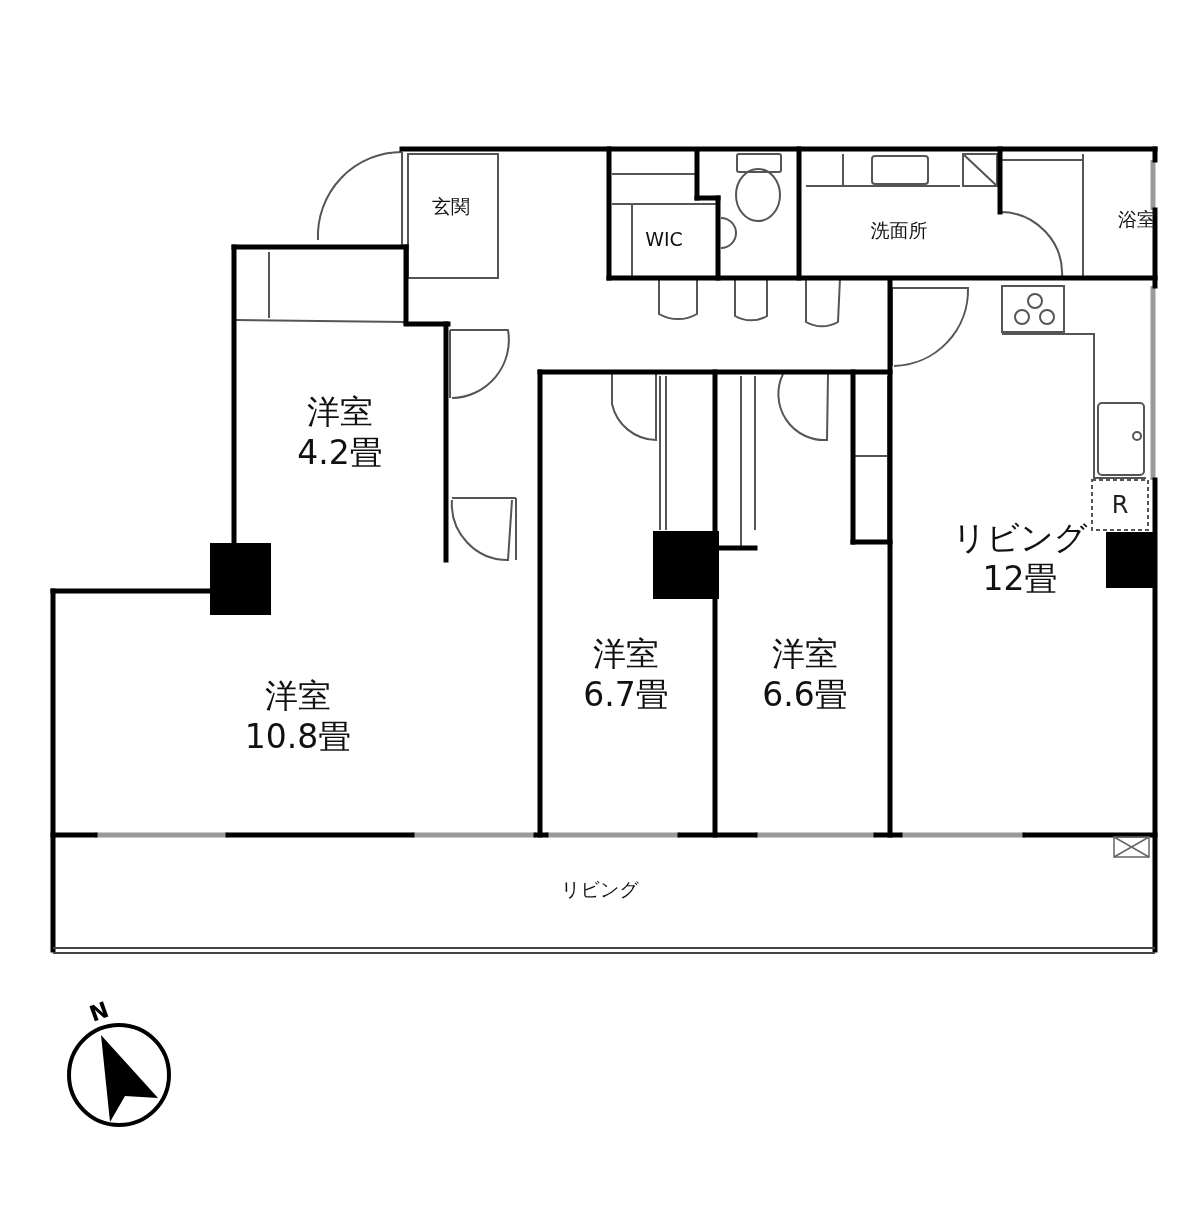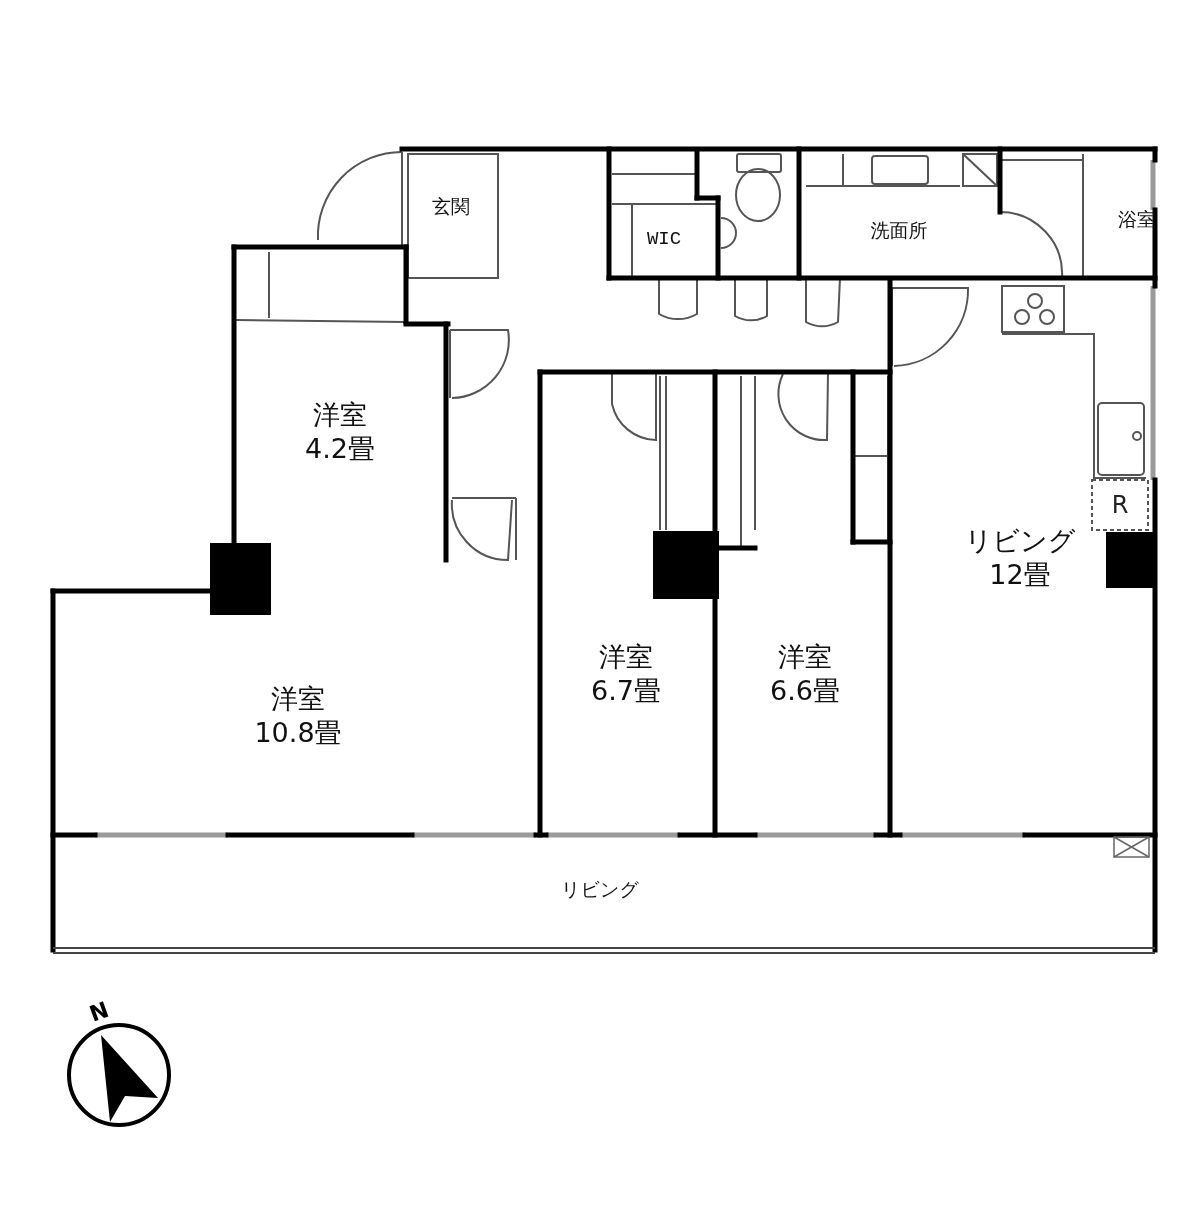--- a/index.html
+++ b/index.html
@@ -1,19 +1,19 @@
 <!DOCTYPE html>
 <html><head>
 <meta charset="utf-8">
 <style>
   html, body { margin: 0; padding: 0; background: #ffffff; }
   body { width: 1200px; height: 1231px; position: relative; overflow: hidden; font-family: "DejaVu Sans", sans-serif; }
   svg { position: absolute; left: 0; top: 0; }
   .label { position: absolute; color: #111; text-align: center; white-space: nowrap; transform: translate(-50%, -50%); line-height: 1.25; }
-  .label.big { font-size: 27px; }
+  .label.big { font-size: 33px; }
   .label.small { font-size: 19px; }
   .label .line { display: block; }
   .r-label { position: absolute; font-size: 24px; color: #222; transform: translate(-50%, -50%); }
 </style>
 </head>
 <body>
 
 <svg width="1200" height="1231" viewBox="0 0 1200 1231">
 
   <g fill="none" stroke="#555" stroke-width="2">
@@ -151,21 +151,21 @@
   <g>
     <circle cx="119" cy="1075" r="50" fill="none" stroke="#000" stroke-width="4"></circle>
     <polygon points="101,1035 158,1098 125,1096 110,1122" fill="#000"></polygon>
     <text x="93" y="1022" font-family="DejaVu Sans, sans-serif" font-weight="bold" font-size="22" transform="rotate(-20 93 1022)">N</text>
   </g>
 </svg>
 
 <div class="label small" style="left:451px;top:207px;text-align:right;">
   <span class="line">玄関</span>
 </div>
-<div class="label small" style="left:664px;top:240px;font-family:Liberation Mono, monospace;">
+<div class="label small" style="left:664px;top:240px;">
   <span class="line">WIC</span>
 </div>
 <div class="label small" style="left:899px;top:231px;">
   <span class="line">洗面所</span>
 </div>
 <div class="label small" style="left:1137px;top:220px;">
   <span class="line">浴室</span>
 </div>
 <div class="label big" style="left:340px;top:432px;">
   <span class="line">洋室</span>

